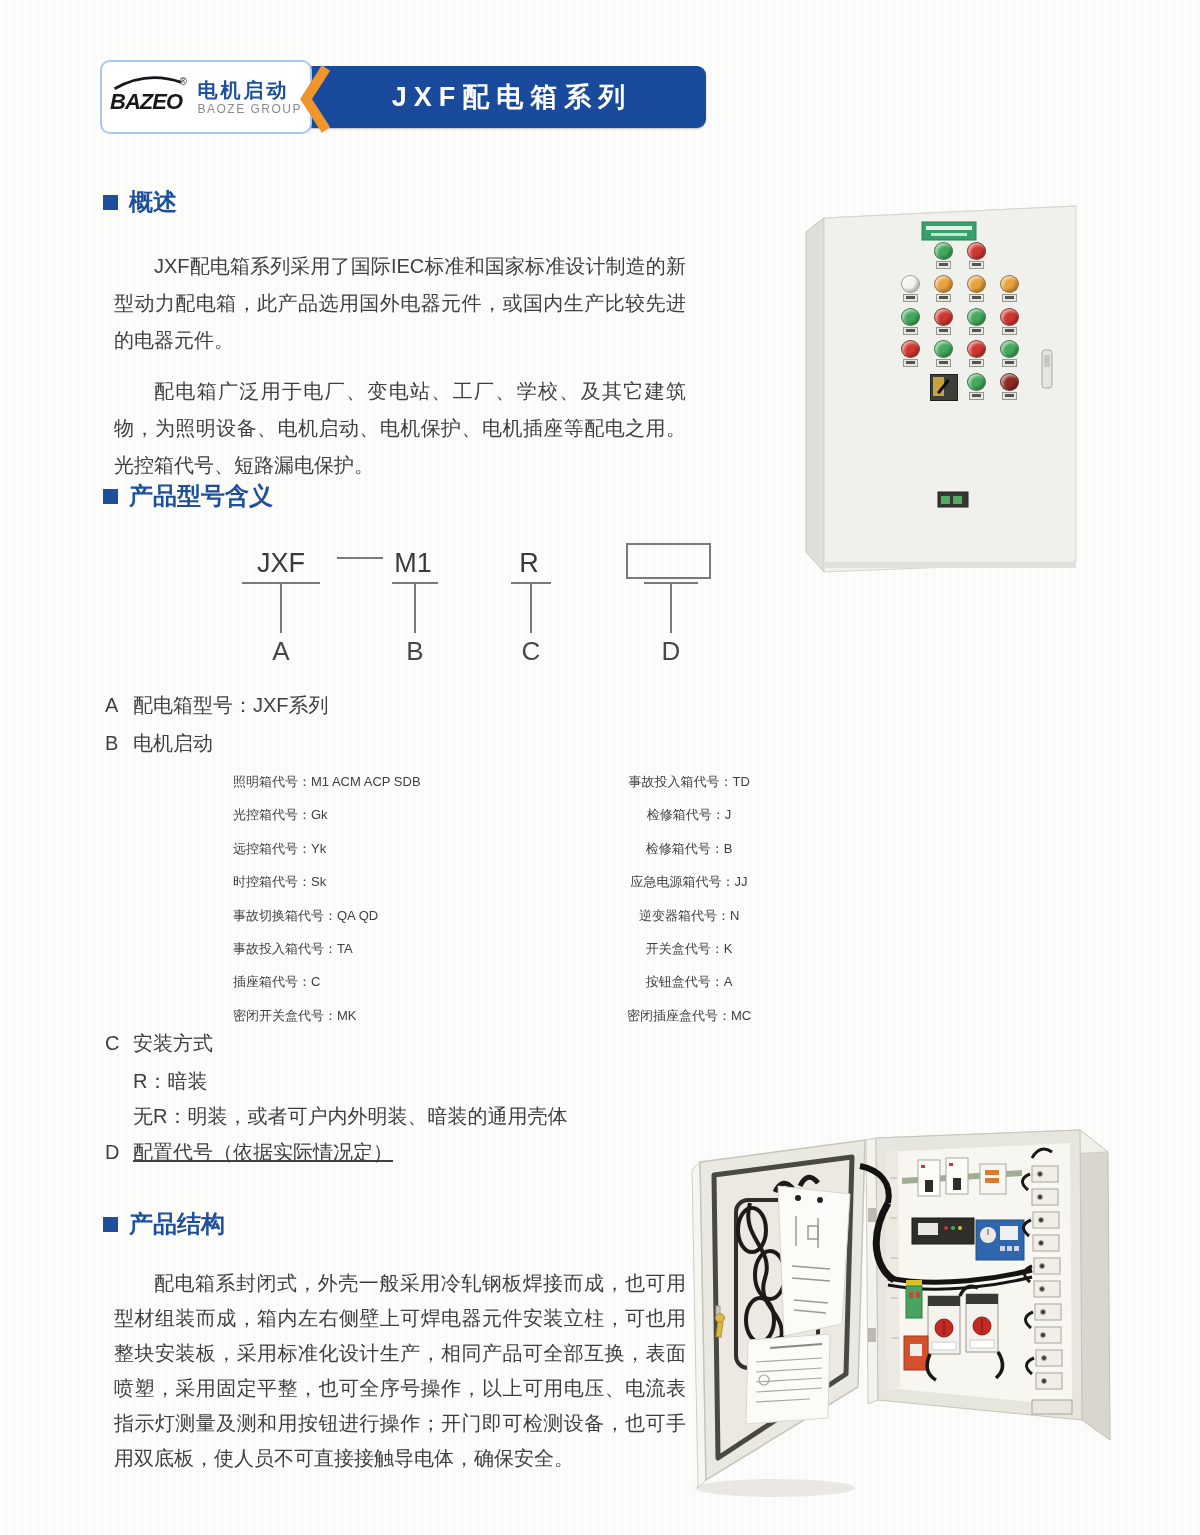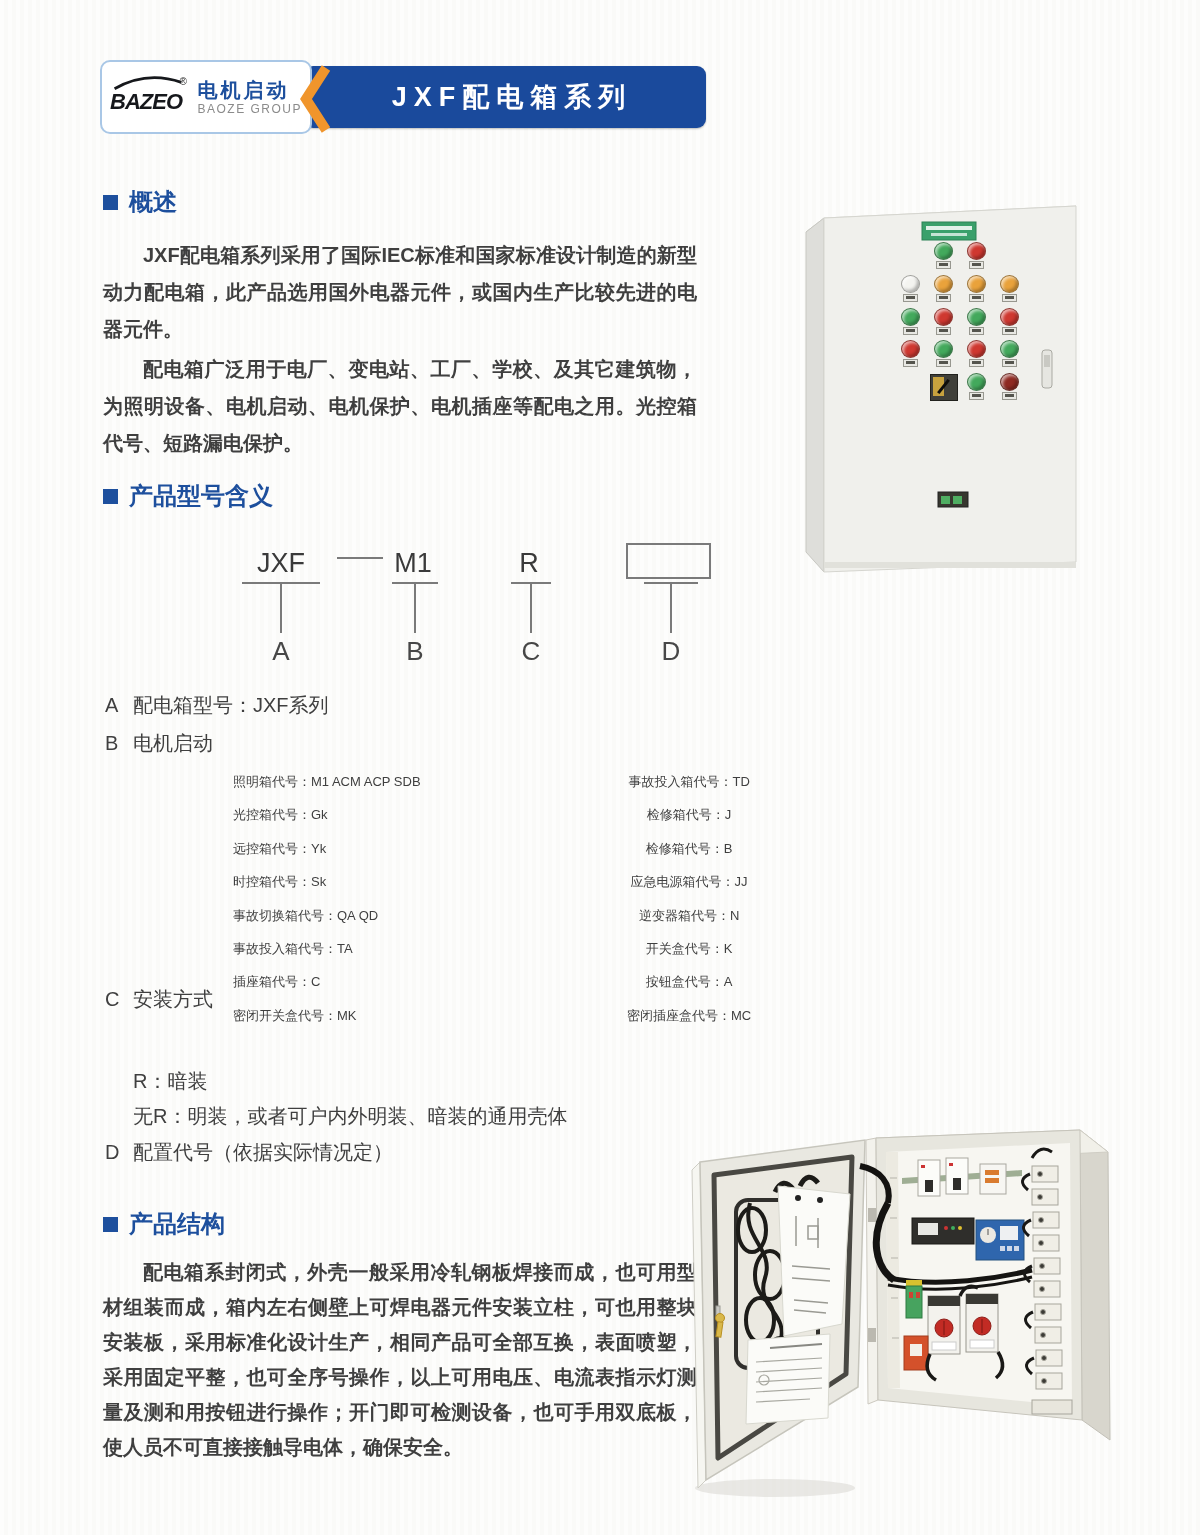--- a/index.html
+++ b/index.html
@@ -31,21 +31,21 @@
     display:flex;align-items:center;gap:7px;padding:0 8px;box-sizing:border-box;
   }
   .logo-cn{color:var(--heading-blue);font-size:20px;font-weight:bold;letter-spacing:3px;line-height:24px;white-space:nowrap;}
   .logo-en{color:#8b8b8b;font-size:12px;letter-spacing:1.5px;line-height:15px;white-space:nowrap;}
   .chevron{position:absolute;left:198px;top:2px;z-index:3;}
   
   .sec-head{position:absolute;display:flex;align-items:center;gap:11px;color:var(--heading-blue);font-size:24px;font-weight:bold;}
   .sec-head .bullet{width:15px;height:15px;background:var(--heading-blue);flex:0 0 auto;}
   
   .para{position:absolute;width:600px;font-size:20px;line-height:37px;text-align:justify;}
-  .para p{margin:3px;text-indent:2em;font-weight:bold;}
+  .para p{margin:14px;text-indent:2em;}
   .para.tight{line-height:35px;}
   .abcd{position:absolute;font-size:20px;white-space:nowrap;}
   .abcd .key{display:inline-block;width:28px;}
   .code-col{position:absolute;font-size:13px;}
   .code-row{height:33.4px;line-height:33.4px;white-space:nowrap;}
   
   .diagram{position:absolute;left:230px;top:532px;}
   .diagram text{fill:#3a3a3a;}
   .diagram .seg{font-size:27px;}
   .diagram .lbl{font-size:26px;fill:#474747;}
@@ -233,30 +233,30 @@
       <div class="code-row">事故投入箱代号：TD</div>
       <div class="code-row">检修箱代号：J</div>
       <div class="code-row">检修箱代号：B</div>
       <div class="code-row">应急电源箱代号：JJ</div>
       <div class="code-row">逆变器箱代号：N</div>
       <div class="code-row">开关盒代号：K</div>
       <div class="code-row">按钮盒代号：A</div>
       <div class="code-row">密闭插座盒代号：MC</div>
     </div>
 
-  <div class="abcd" style="left:105px;top:986px;">
+  <div class="abcd" style="left:105px;top:1030px;">
     <span class="key">C</span><span>安装方式</span>
   </div>
   <div class="abcd" style="left:133px;top:1068px;">
     <span>R：暗装</span>
   </div>
   <div class="abcd" style="left:133px;top:1103px;">
     <span>无R：明装，或者可户内外明装、暗装的通用壳体</span>
   </div>
-  <div class="abcd" style="left:105px;top:1139px;">
+  <div class="abcd" style="left:105px;top:1139px;text-decoration:underline;">
     <span class="key">D</span><span>配置代号（依据实际情况定）</span>
   </div>
 
   <div class="sec-head" style="left:103px;top:1208px;text-align:center;">
     <span class="bullet"></span>
     <span>产品结构</span>
   </div>
   <div class="para tight" style="left:100px;top:1252px;">
     <p>配电箱系封闭式，外壳一般采用冷轧钢板焊接而成，也可用型材组装而成，箱内左右侧壁上可焊电器元件安装立柱，可也用整块安装板，采用标准化设计生产，相同产品可全部互换，表面喷塑，采用固定平整，也可全序号操作，以上可用电压、电流表指示灯测量及测和用按钮进行操作；开门即可检测设备，也可手用双底板，使人员不可直接接触导电体，确保安全。</p>
   </div>

